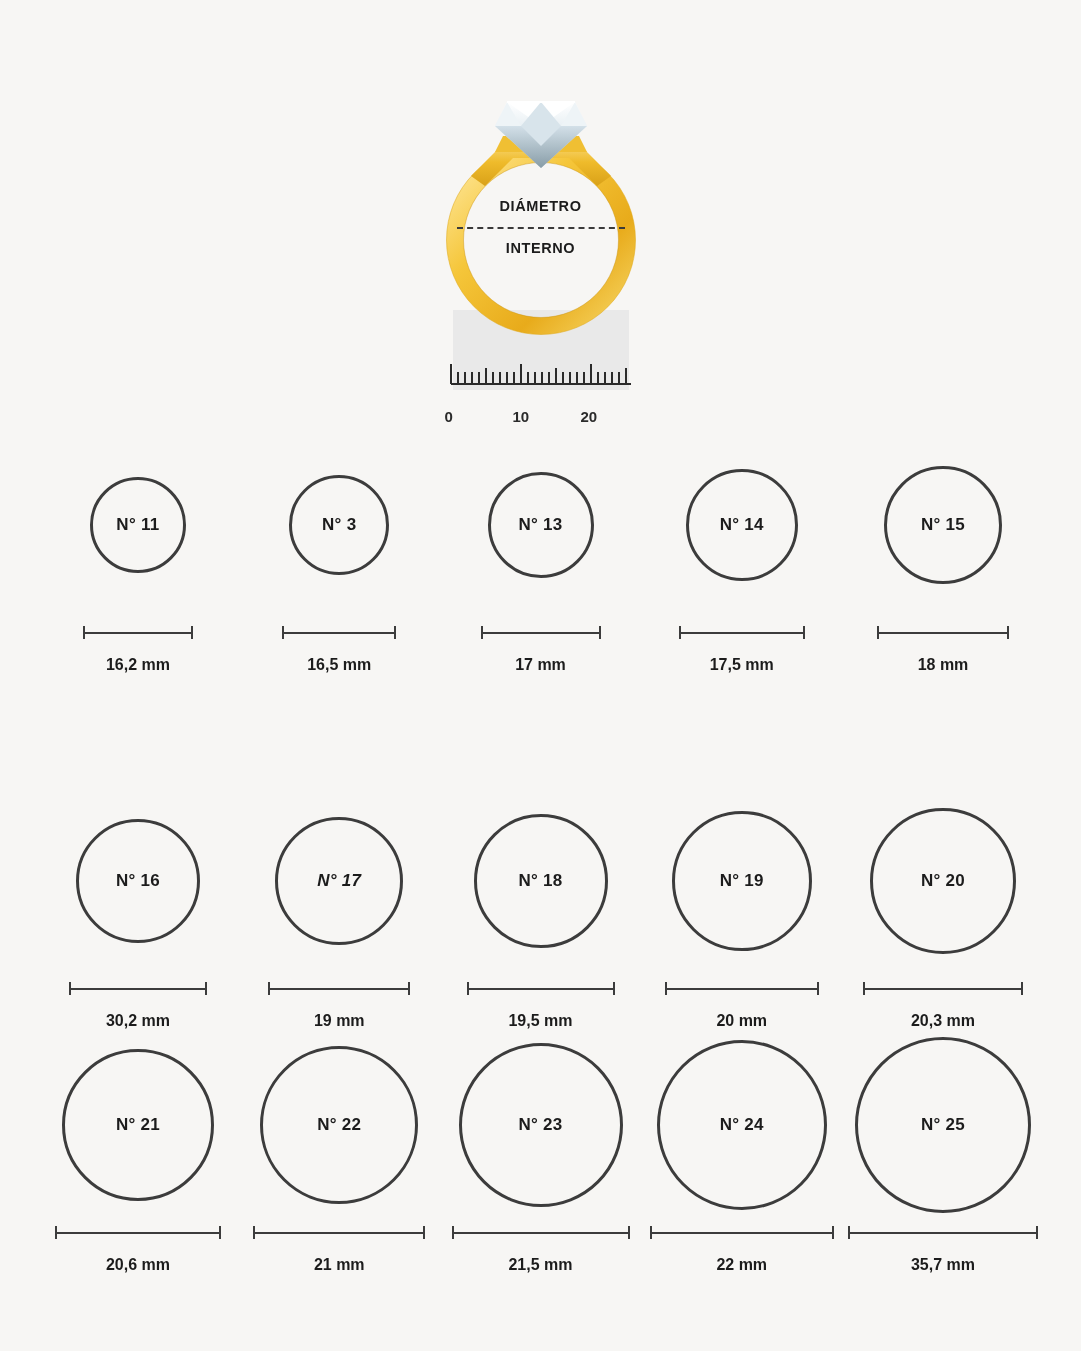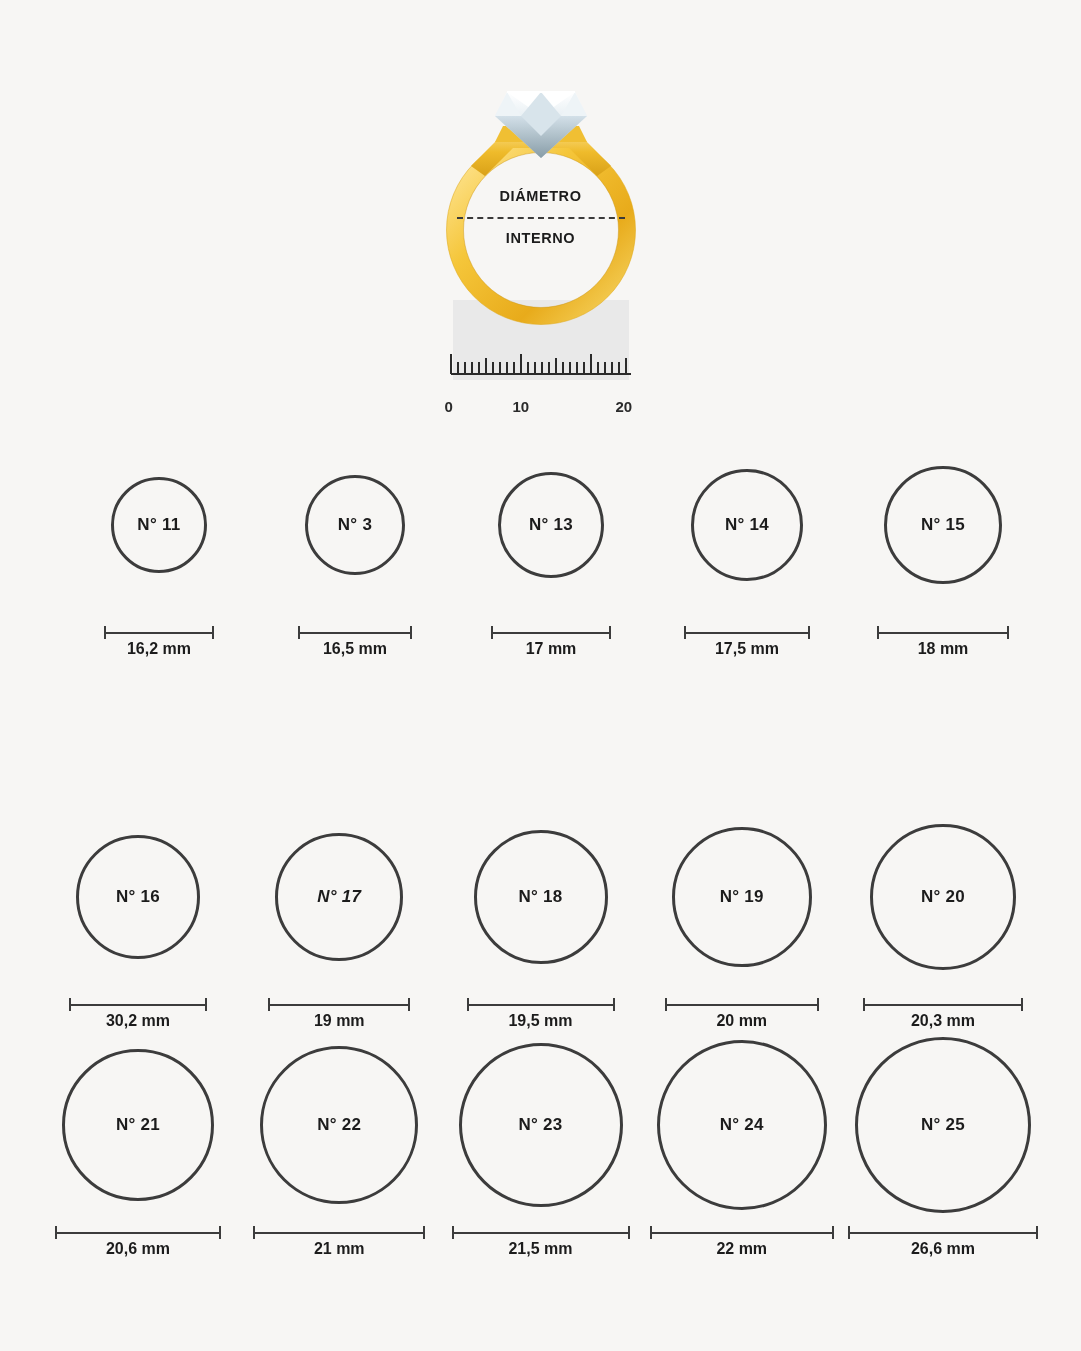--- a/index.html
+++ b/index.html
@@ -18,21 +18,21 @@
 
   
   .hero {
     position: relative;
     width: 100%;
     height: 420px;
   }
   .ring-illustration {
     position: absolute;
     left: 50%;
-    top: 30px;
+    top: 40px;
     transform: translateX(-50%);
     width: 260px;
     height: 370px;
   }
   .ruler-block {
     position: absolute;
     left: 50%;
     transform: translateX(-50%);
     top: 270px;
     width: 176px;
@@ -56,21 +56,21 @@
     height: 20px;
   }
   .ruler-labels span {
     position: absolute;
     font-size: 15px;
     font-weight: bold;
     color: #2b2b2b;
   }
   .rl0 { left: 4px; }
   .rl10 { left: 72px; }
-  .rl20 { left: 140px; margin-left: 35px; }
+  .rl20 { left: 140px; }
 
   .ring-svg {
     position: absolute;
     left: 50%;
     transform: translateX(-50%);
     top: 0;
     width: 260px;
     height: 330px;
   }
   .diam-label {
@@ -103,21 +103,21 @@
     width: 1081px;
     padding: 0 40px;
     box-sizing: border-box;
   }
   .row {
     display: flex;
     justify-content: space-between;
     align-items: flex-start;
     margin-bottom: 0;
   }
-  .row-1 { height: 300px; justify-content: flex-end; }
+  .row-1 { height: 300px; }
   .row-2 { height: 300px; align-items: flex-end; }
   .row-3 { height: 300px; }
 
   .cell {
     width: 196px;
     display: flex;
     flex-direction: column;
     align-items: center;
   }
   .circle-area {
@@ -157,21 +157,21 @@
   .measure-bar .cap {
     position: absolute;
     top: 0;
     width: 2px;
     height: 13px;
     background: #3c3c3c;
   }
   .measure-bar .cap-l { left: 0; }
   .measure-bar .cap-r { right: 0; }
   .mm {
-    margin-top: 0;
+    margin-top: 16px;
     font-size: 16px;
     font-weight: bold;
     color: #1c1c1c;
     white-space: nowrap;
   }
 </style>
 </head>
 <body>
 
 <div class="hero">
@@ -463,17 +463,17 @@
       <div class="circle-area">
         <div class="circle" style="width: 176px; height: 176px; text-align: center;">
             <span>N° 25</span>
           </div>
       </div>
       <div class="measure-bar" style="width: 190px;">
           <span class="line"></span>
           <span class="cap cap-l"></span>
           <span class="cap cap-r"></span>
         </div>
-      <div class="mm">26,6 mm</div>
+      <div class="mm">35,7 mm</div>
     </div>
   </div>
 
 </div>
 
 </body></html>

